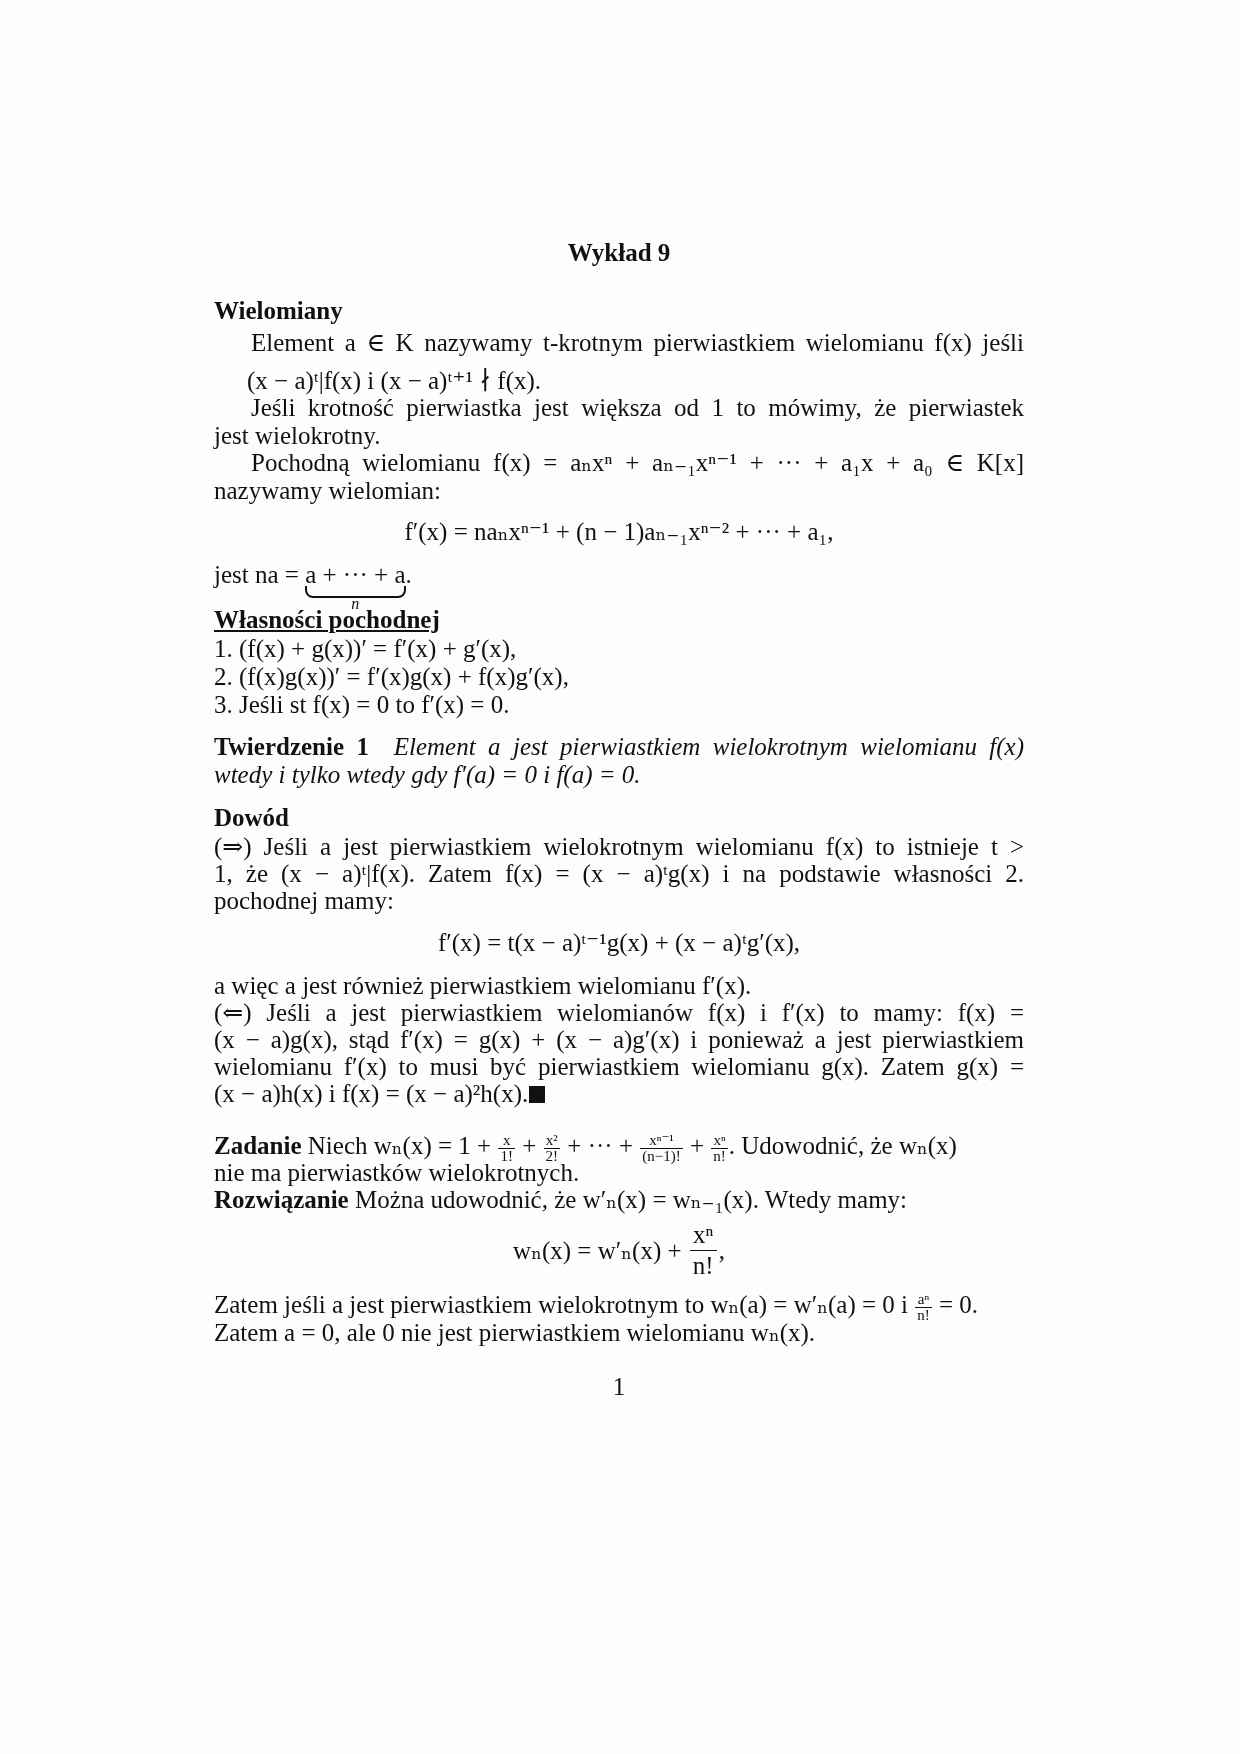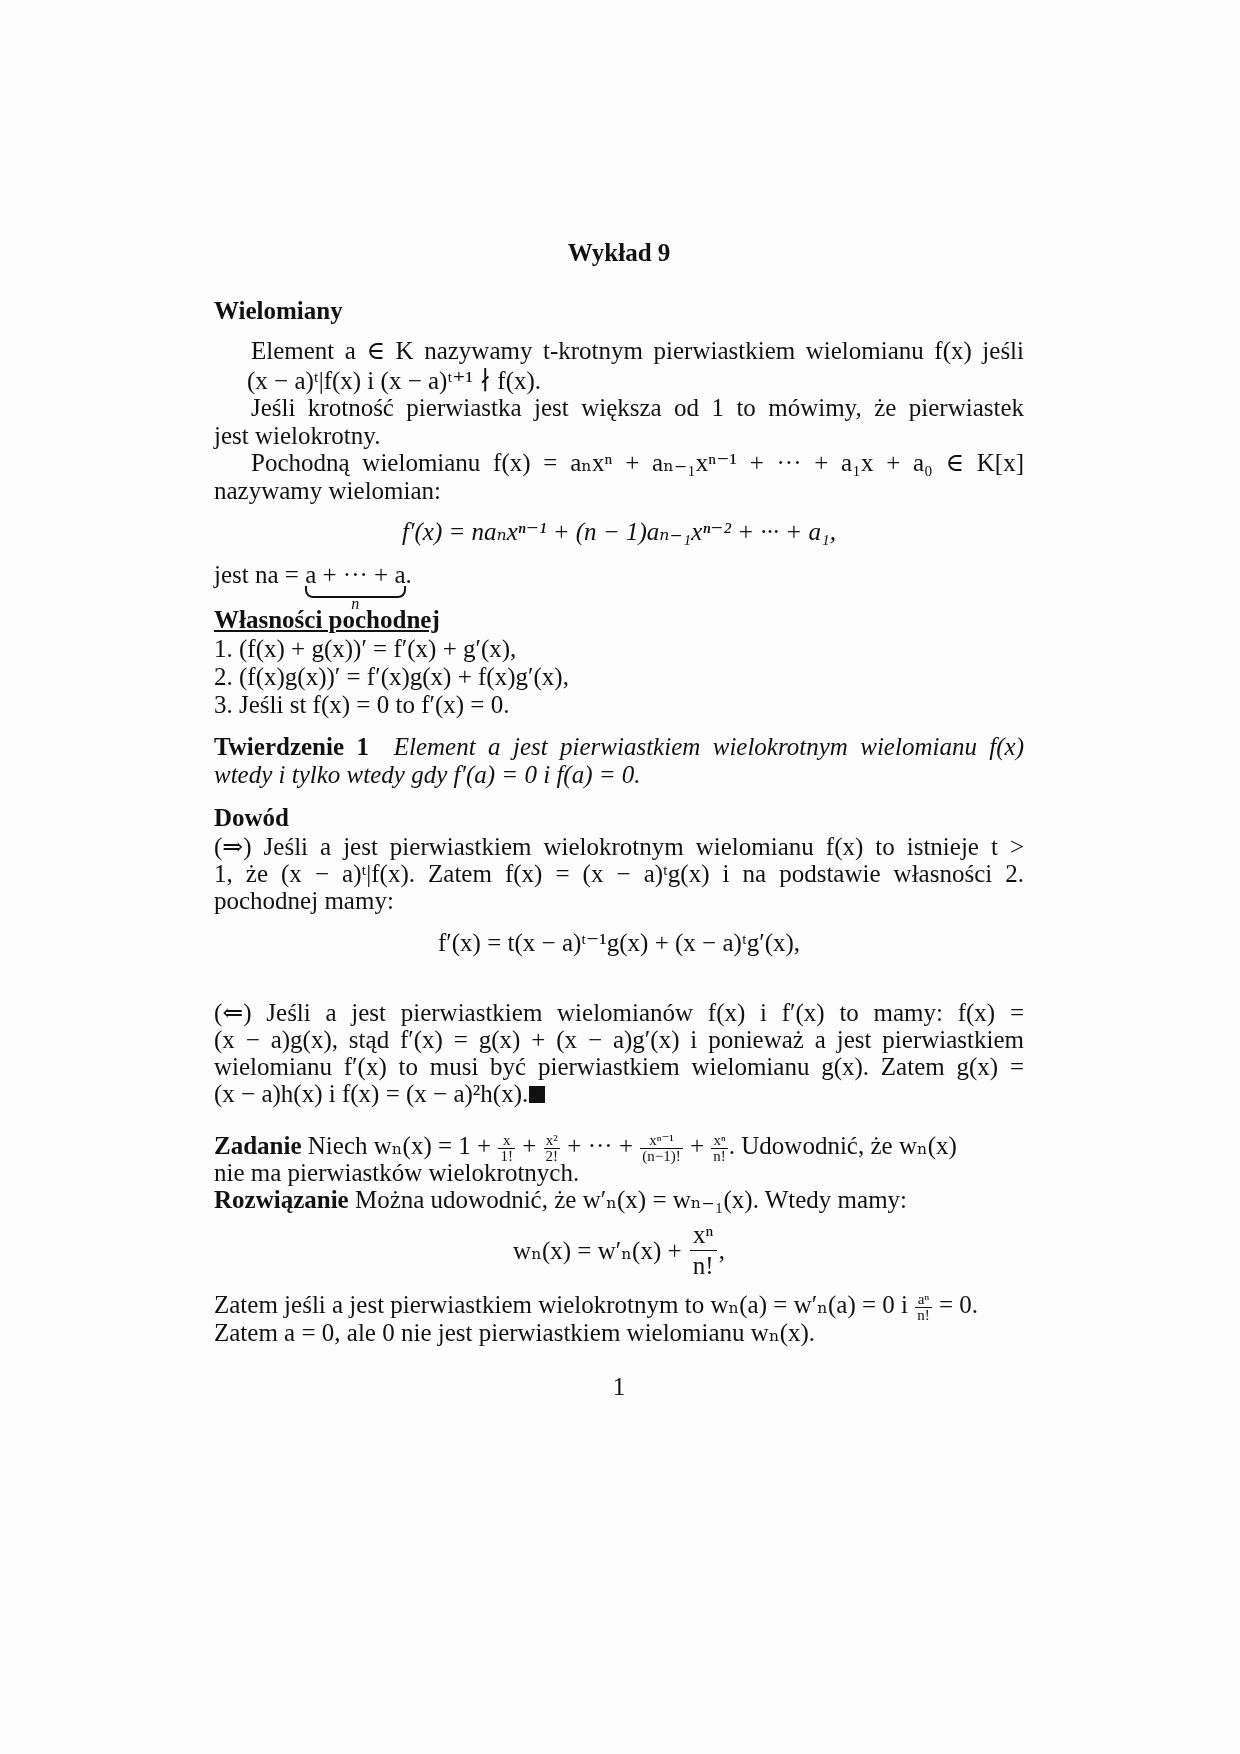--- a/index.html
+++ b/index.html
@@ -29,30 +29,30 @@
 </style>
 </head>
 <body>
 
 <div class="page">
 
   <div class="ln ctr title" style="top:238px;">Wykład 9</div>
 
   <div class="ln h" style="top:296px;">Wielomiany</div>
 
-  <div class="ln ind just" style="top:336px; width:773px;">Element a ∈ K nazywamy t-krotnym pierwiastkiem wielomianu f(x) jeśli</div>
+  <div class="ln ind just" style="top:328px; width:773px;">Element a ∈ K nazywamy t-krotnym pierwiastkiem wielomianu f(x) jeśli</div>
   <div class="ln" style="top:366px;margin-left:33px;">(x − a)ᵗ|f(x) i (x − a)ᵗ⁺¹ ∤ f(x).</div>
 
   <div class="ln ind just" style="top:393px; width:773px;">Jeśli krotność pierwiastka jest większa od 1 to mówimy, że pierwiastek</div>
   <div class="ln" style="top:421px;">jest wielokrotny.</div>
 
   <div class="ln ind just" style="top:448px; width:773px;">Pochodną wielomianu f(x) = aₙxⁿ + aₙ₋₁xⁿ⁻¹ + ··· + a₁x + a₀ ∈ K[x]</div>
   <div class="ln" style="top:476px;">nazywamy wielomian:</div>
 
-  <div class="ln ctr" style="top:517px;font-style:italic;">f′(x) = naₙxⁿ⁻¹ + (n − 1)aₙ₋₁xⁿ⁻² + ··· + a₁,</div>
+  <div class="ln ctr" style="top:517px;">f′(x) = naₙxⁿ⁻¹ + (n − 1)aₙ₋₁xⁿ⁻² + ··· + a₁,</div>
 
   <div class="ln" style="top:560px;">
     <span>jest na = </span><span class="brace"><span>a + ··· + a</span><span class="under"></span><span class="lbl">n</span></span><span>.</span>
   </div>
 
   <div class="ln h" style="top:605px;text-decoration:underline;">Własności pochodnej</div>
   <div class="ln" style="top:634px;">1. (f(x) + g(x))′ = f′(x) + g′(x),</div>
   <div class="ln" style="top:662px;">2. (f(x)g(x))′ = f′(x)g(x) + f(x)g′(x),</div>
   <div class="ln" style="top:690px;">3. Jeśli st f(x) = 0 to f′(x) = 0.</div>
 
@@ -61,20 +61,21 @@
   </div>
   <div class="ln i" style="top:760px;">wtedy i tylko wtedy gdy f′(a) = 0 i f(a) = 0.</div>
 
   <div class="ln h" style="top:803px;">Dowód</div>
   <div class="ln just" style="top:832px;">(⇒) Jeśli a jest pierwiastkiem wielokrotnym wielomianu f(x) to istnieje t &gt;</div>
   <div class="ln just" style="top:859px;">1, że (x − a)ᵗ|f(x). Zatem f(x) = (x − a)ᵗg(x) i na podstawie własności 2.</div>
   <div class="ln" style="top:886px;">pochodnej mamy:</div>
 
   <div class="ln ctr" style="top:928px;">f′(x) = t(x − a)ᵗ⁻¹g(x) + (x − a)ᵗg′(x),</div>
 
+  <div class="ln" style="top:971px;">a więc a jest również pierwiastkiem wielomianu f′(x).</div>
   <div class="ln just" style="top:998px;">(⇐) Jeśli a jest pierwiastkiem wielomianów f(x) i f′(x) to mamy: f(x) =</div>
   <div class="ln just" style="top:1025px;">(x − a)g(x), stąd f′(x) = g(x) + (x − a)g′(x) i ponieważ a jest pierwiastkiem</div>
   <div class="ln just" style="top:1052px;">wielomianu f′(x) to musi być pierwiastkiem wielomianu g(x). Zatem g(x) =</div>
   <div class="ln" style="top:1079px;">
     <span>(x − a)h(x) i f(x) = (x − a)²h(x).</span><span class="qed"></span>
   </div>
 
   <div class="ln" style="top:1131px;">
     <span class="b">Zadanie</span>
     <span>Niech wₙ(x) = 1 + </span><span class="frac"><span class="num">x</span><span class="den">1!</span></span> + <span class="frac"><span class="num">x²</span><span class="den">2!</span></span> + ··· + <span class="frac"><span class="num">xⁿ⁻¹</span><span class="den">(n−1)!</span></span> + <span class="frac"><span class="num">xⁿ</span><span class="den">n!</span></span><span>. Udowodnić, że wₙ(x)</span>

